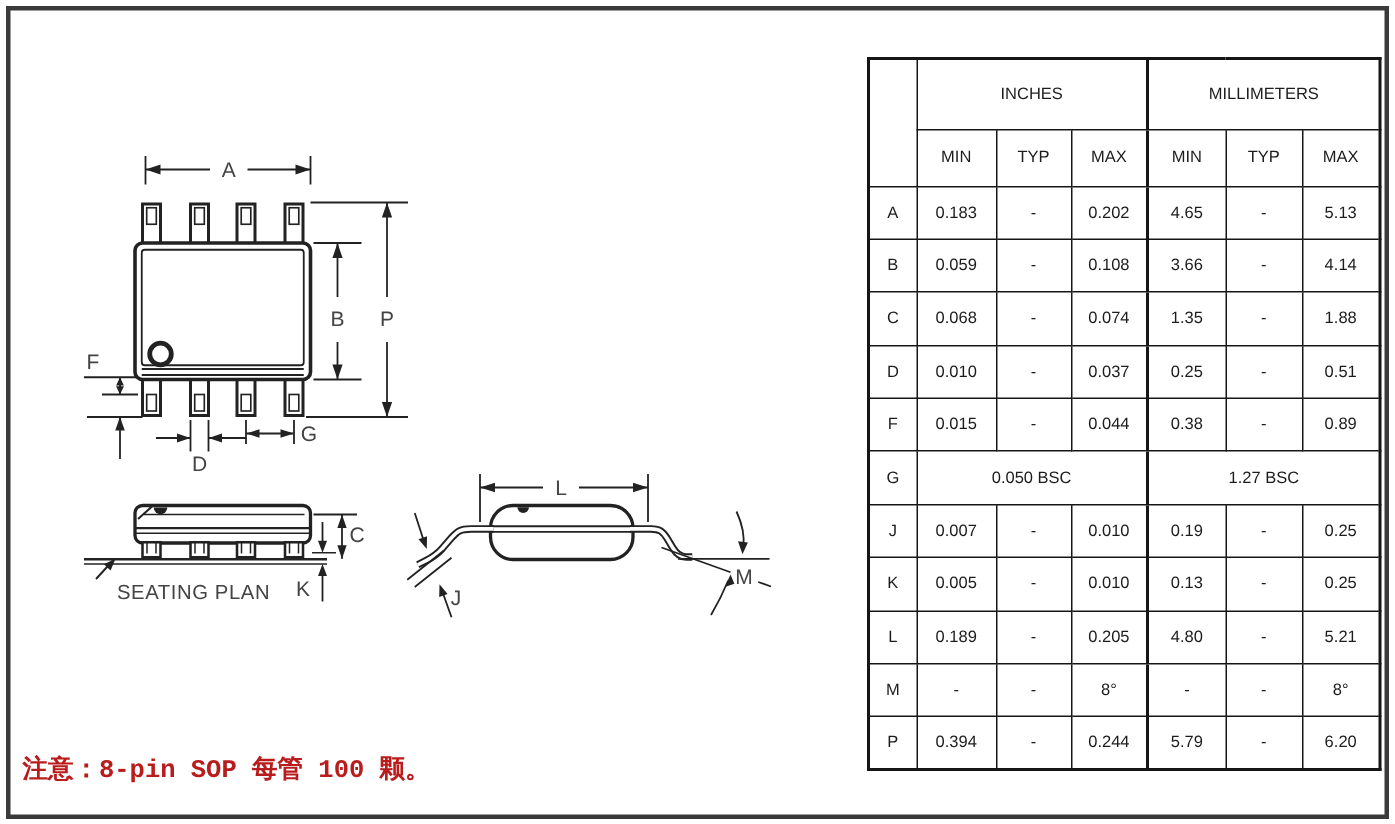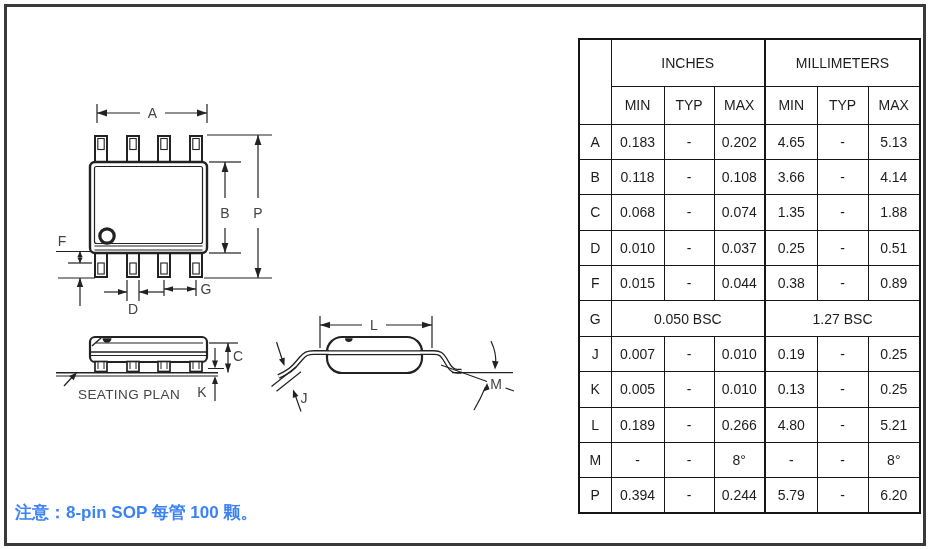--- a/index.html
+++ b/index.html
@@ -7,21 +7,21 @@
           font-family:"Liberation Sans",sans-serif;}
   #frame{position:absolute;left:4px;top:4px;width:916px;height:536px;border:3px solid #3a3a3a;}
   svg{position:absolute;left:0;top:0;}
   svg text{font-family:"Liberation Sans",sans-serif;fill:#444;}
   .dimletter{font-size:14px;text-anchor:middle;}
   .caption{font-size:13.5px;letter-spacing:.4px;}
 
   
   .table-wrap{position:absolute;left:578px;top:38px;width:342px;}
   table{border-collapse:collapse;table-layout:fixed;width:342px;background:#fff;
-        font-size:14px;color:#1c1c1c;border:2px solid #161616;}
+        font-size:11px;color:#1c1c1c;border:2px solid #161616;}
   th,td{border:1.4px solid #161616;text-align:center;vertical-align:middle;
         padding:0;font-weight:normal;overflow:hidden;}
   tr.h1{height:47px;} tr.h2{height:38px;}
   tbody tr{height:35.4px;}
   .grp{border-left:2.2px solid #161616;}
   .ul{text-underline-offset:2px;}
 
   
   .note{position:absolute;left:15px;top:501px;font-size:17px;font-weight:bold;}
 </style>
@@ -249,21 +249,21 @@
             <th>A</th>
             <td>0.183</td>
             <td>-</td>
             <td class="ul">0.202</td>
             <td class="grp">4.65</td>
             <td>-</td>
             <td class="ul">5.13</td>
           </tr>
           <tr>
             <th>B</th>
-            <td>0.118</td>
+            <td>0.059</td>
             <td>-</td>
             <td class="ul">0.108</td>
             <td class="grp">3.66</td>
             <td>-</td>
             <td class="ul">4.14</td>
           </tr>
           <tr>
             <th>C</th>
             <td>0.068</td>
             <td>-</td>
@@ -310,21 +310,21 @@
             <td>-</td>
             <td class="ul">0.010</td>
             <td class="grp">0.13</td>
             <td>-</td>
             <td class="ul">0.25</td>
           </tr>
           <tr>
             <th>L</th>
             <td>0.189</td>
             <td>-</td>
-            <td class="ul">0.266</td>
+            <td class="ul">0.205</td>
             <td class="grp">4.80</td>
             <td>-</td>
             <td class="ul">5.21</td>
           </tr>
           <tr>
             <th>M</th>
             <td>-</td>
             <td>-</td>
             <td class="ul">8°</td>
             <td class="grp">-</td>
@@ -337,14 +337,14 @@
             <td>-</td>
             <td class="ul">0.244</td>
             <td class="grp">5.79</td>
             <td>-</td>
             <td class="ul">6.20</td>
           </tr>
         </tbody>
     </table>
   </div>
 
-  <div class="note" style="color: #3b82f6;">注意：8-pin SOP 每管 100 颗。</div>
+  <div class="note" style="color: #b91c1c; font-family: Liberation Mono, monospace;">注意：8-pin SOP 每管 100 颗。</div>
 </div>
 
 </body></html>

